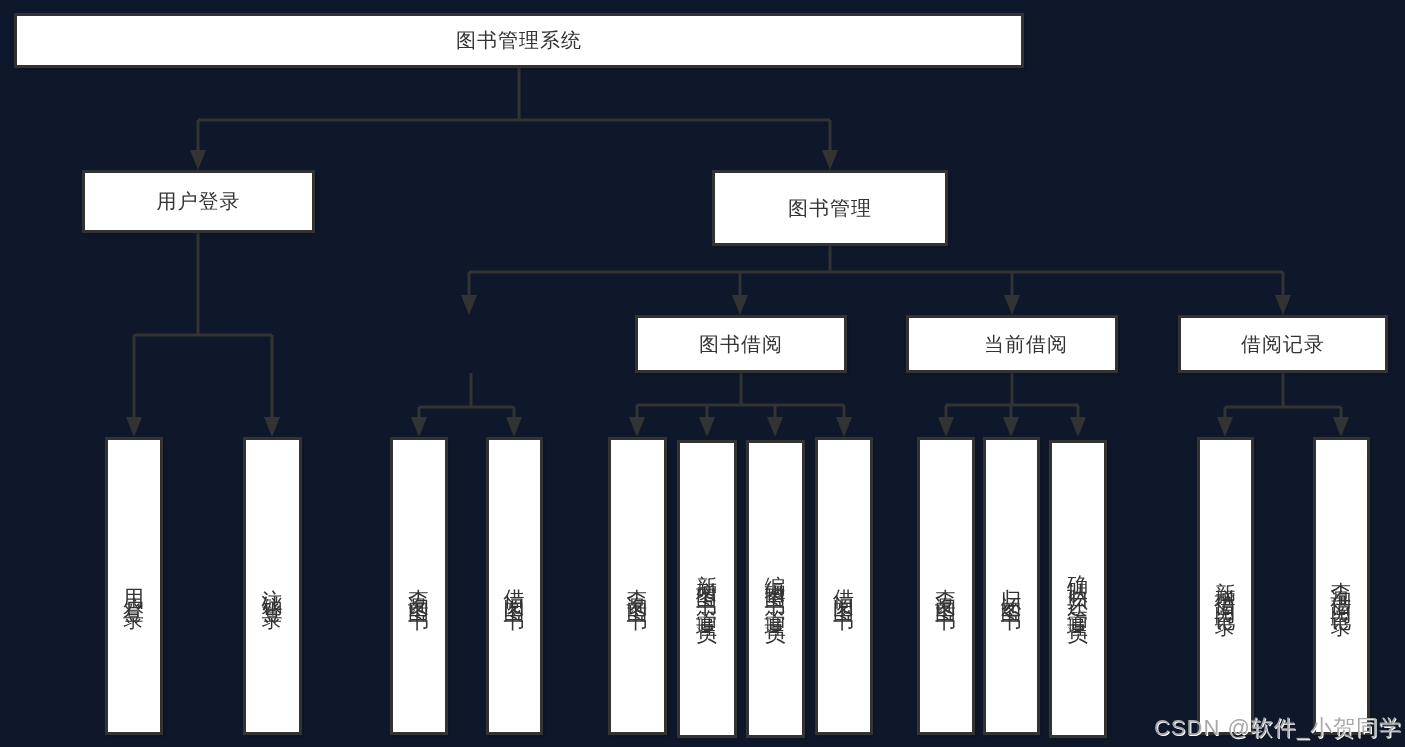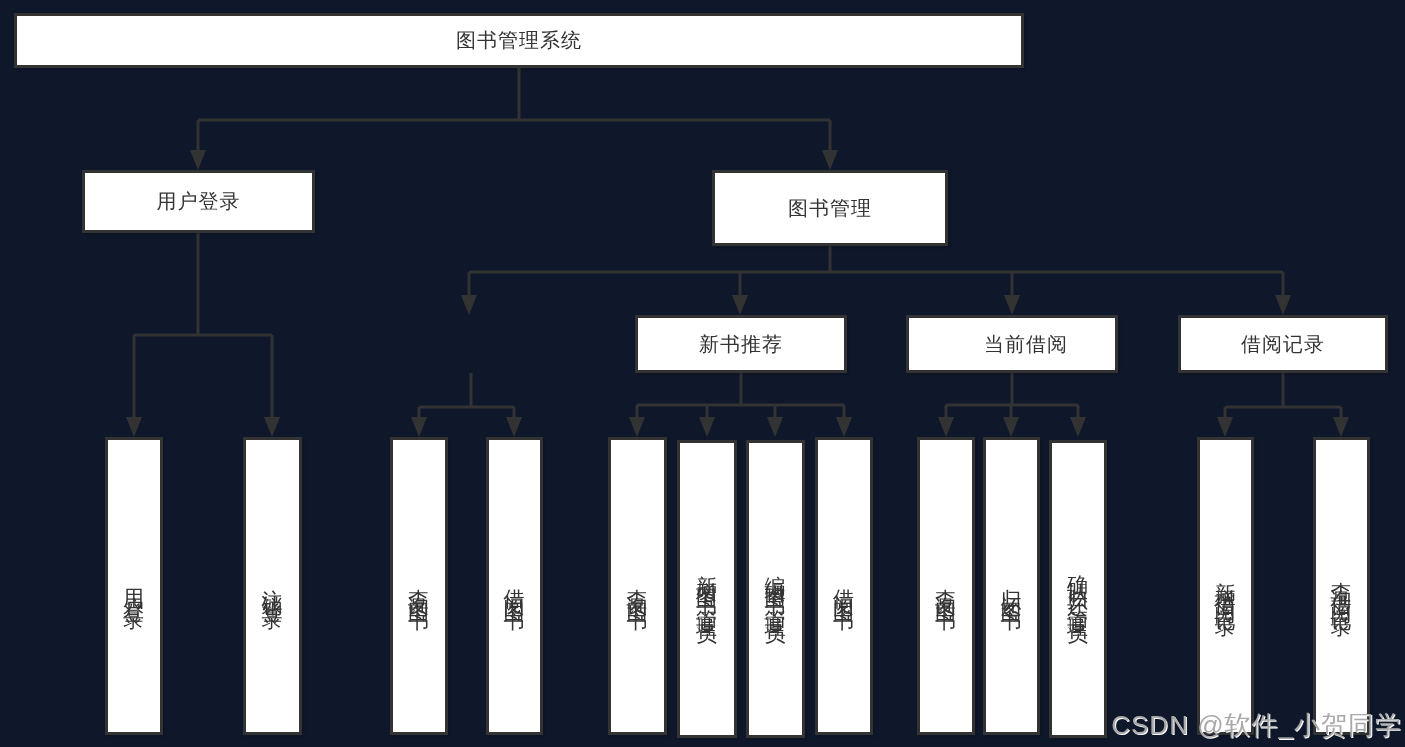--- a/index.html
+++ b/index.html
@@ -39,21 +39,21 @@
     writing-mode: vertical-rl;
     text-orientation: mixed;
     font-size: 21px;
     letter-spacing: 7px;
     line-height: 1;
   }
   .watermark {
     position: absolute;
     right: 3px;
     bottom: 4px;
-    font-size: 26px;
+    font-size: 22px;
     color: #a9a9a9;
     letter-spacing: 1px;
     text-shadow: 1px 1px 0 #ffffff;
     white-space: nowrap;
   }
 </style>
 </head>
 <body>
 
 <div id="canvas">
@@ -110,21 +110,21 @@
   </div>
 
   <div class="box" style="left:82px; top:170px; width:233px; height:63px;">
     <span>用户登录</span>
   </div>
   <div class="box" style="left:712px; top:170px; width:236px; height:76px;">
     <span>图书管理</span>
   </div>
 
   <div class="box" style="left:635px; top:315px; width:212px; height:58px;">
-    <span>新书推荐</span>
+    <span>图书借阅</span>
   </div>
   <div class="box" style="left:906px; top:315px; width:212px; height:58px;padding-left:28px;">
     <span>当前借阅</span>
   </div>
   <div class="box" style="left:1178px; top:315px; width:210px; height:58px;font-family:Liberation Mono, monospace;">
     <span>借阅记录</span>
   </div>
 
   <div class="box vbox" style="left:105px; top:437px; width:58px; height:298px;">
     <span>用户登录</span>

